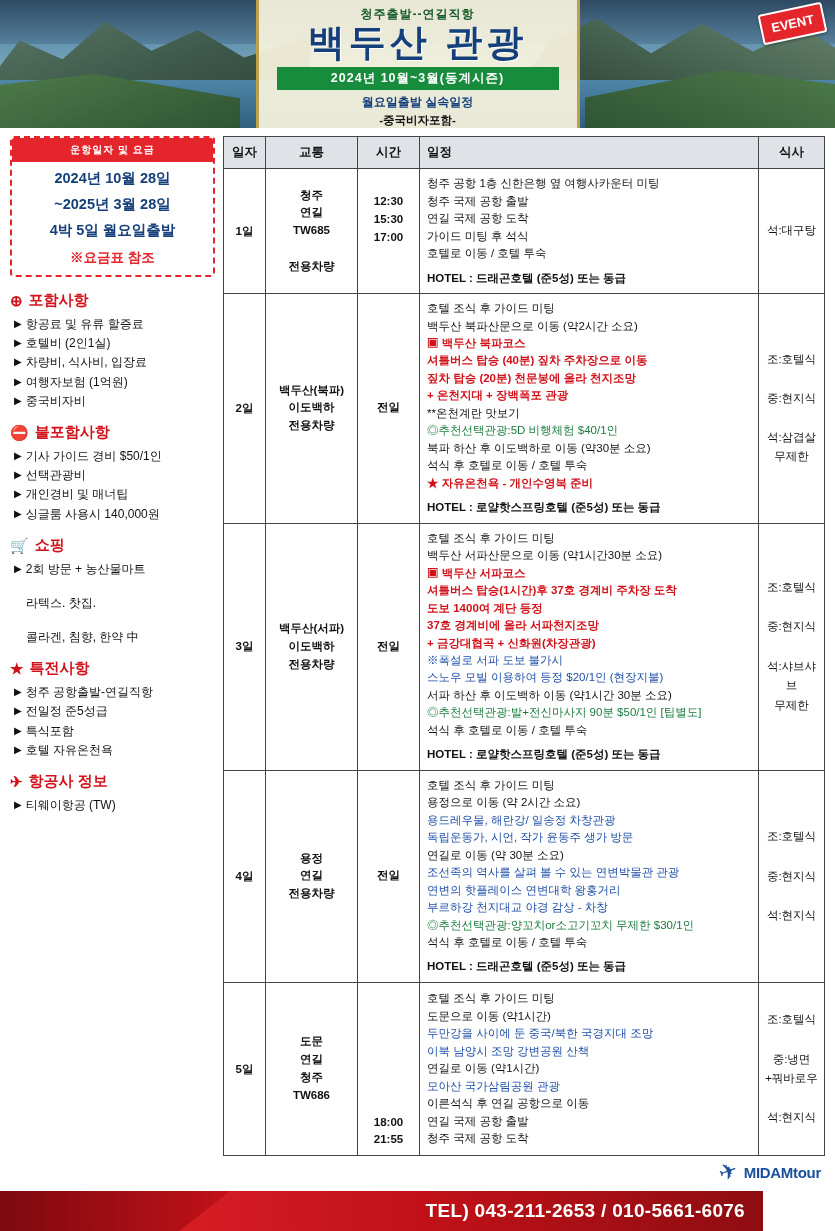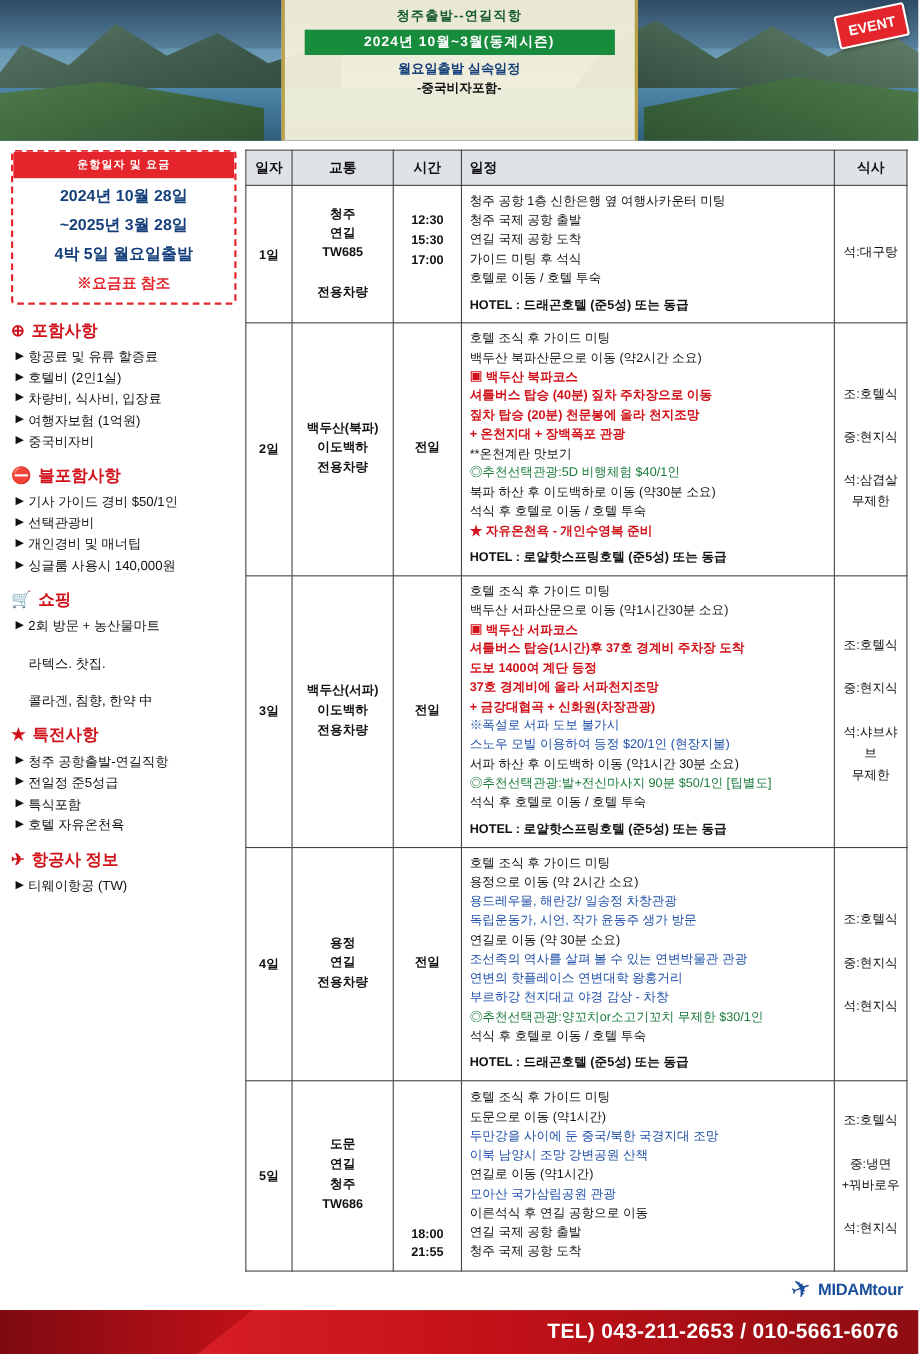--- a/index.html
+++ b/index.html
@@ -154,21 +154,21 @@
   .bold{ font-weight:bold; }
 
   
   .footer-logo {
     position:absolute; right: 14px; bottom: 46px;
     display:flex; align-items:center; gap:6px;
   }
   .footer-logo .plane { color:#1b4f9c; font-size: 22px; transform: rotate(-20deg); }
   .footer-logo .lg1 { font-size: 15px; font-weight:bold; color:#1b4f9c; letter-spacing:-0.3px; }
   .footer-bar {
-    position:absolute; left:0; bottom:0; width:835px; height: 40px;
+    position:absolute; left:0; bottom:0; width:763px; height: 40px;
     background: linear-gradient(90deg,#e4262c 0%, #c21118 55%, #8d0d12 100%);
     color:#ffffff; font-size: 19px; font-weight:bold;
     display:flex; align-items:center; justify-content:flex-end;
     padding-right: 18px; letter-spacing: 0.3px;
   }
   .footer-bar::before {
     content:""; position:absolute; left:0; top:0; height:40px; width: 230px;
     background: linear-gradient(90deg,#7d0a10 0%, #c21118 100%);
     clip-path: polygon(0 0, 100% 0, 78% 100%, 0 100%);
   }
@@ -179,20 +179,21 @@
 <div class="banner">
   <div class="banner-sky"></div>
   <div class="banner-mount-l"></div>
   <div class="banner-mount-r"></div>
   <div class="banner-lake"></div>
   <div class="banner-green-l"></div>
   <div class="banner-green-r"></div>
 
   <div class="banner-center">
     <div class="b-sub1">청주출발--연길직항</div>
+    <div class="b-title">백두산 관광</div>
     <div class="b-bar">2024년 10월~3월(동계시즌)</div>
     <div class="b-sub2">월요일출발 실속일정</div>
     <div class="b-sub3">-중국비자포함-</div>
   </div>
 
   <div class="event-badge">EVENT</div>
 </div>
 
 <div class="page">
 

